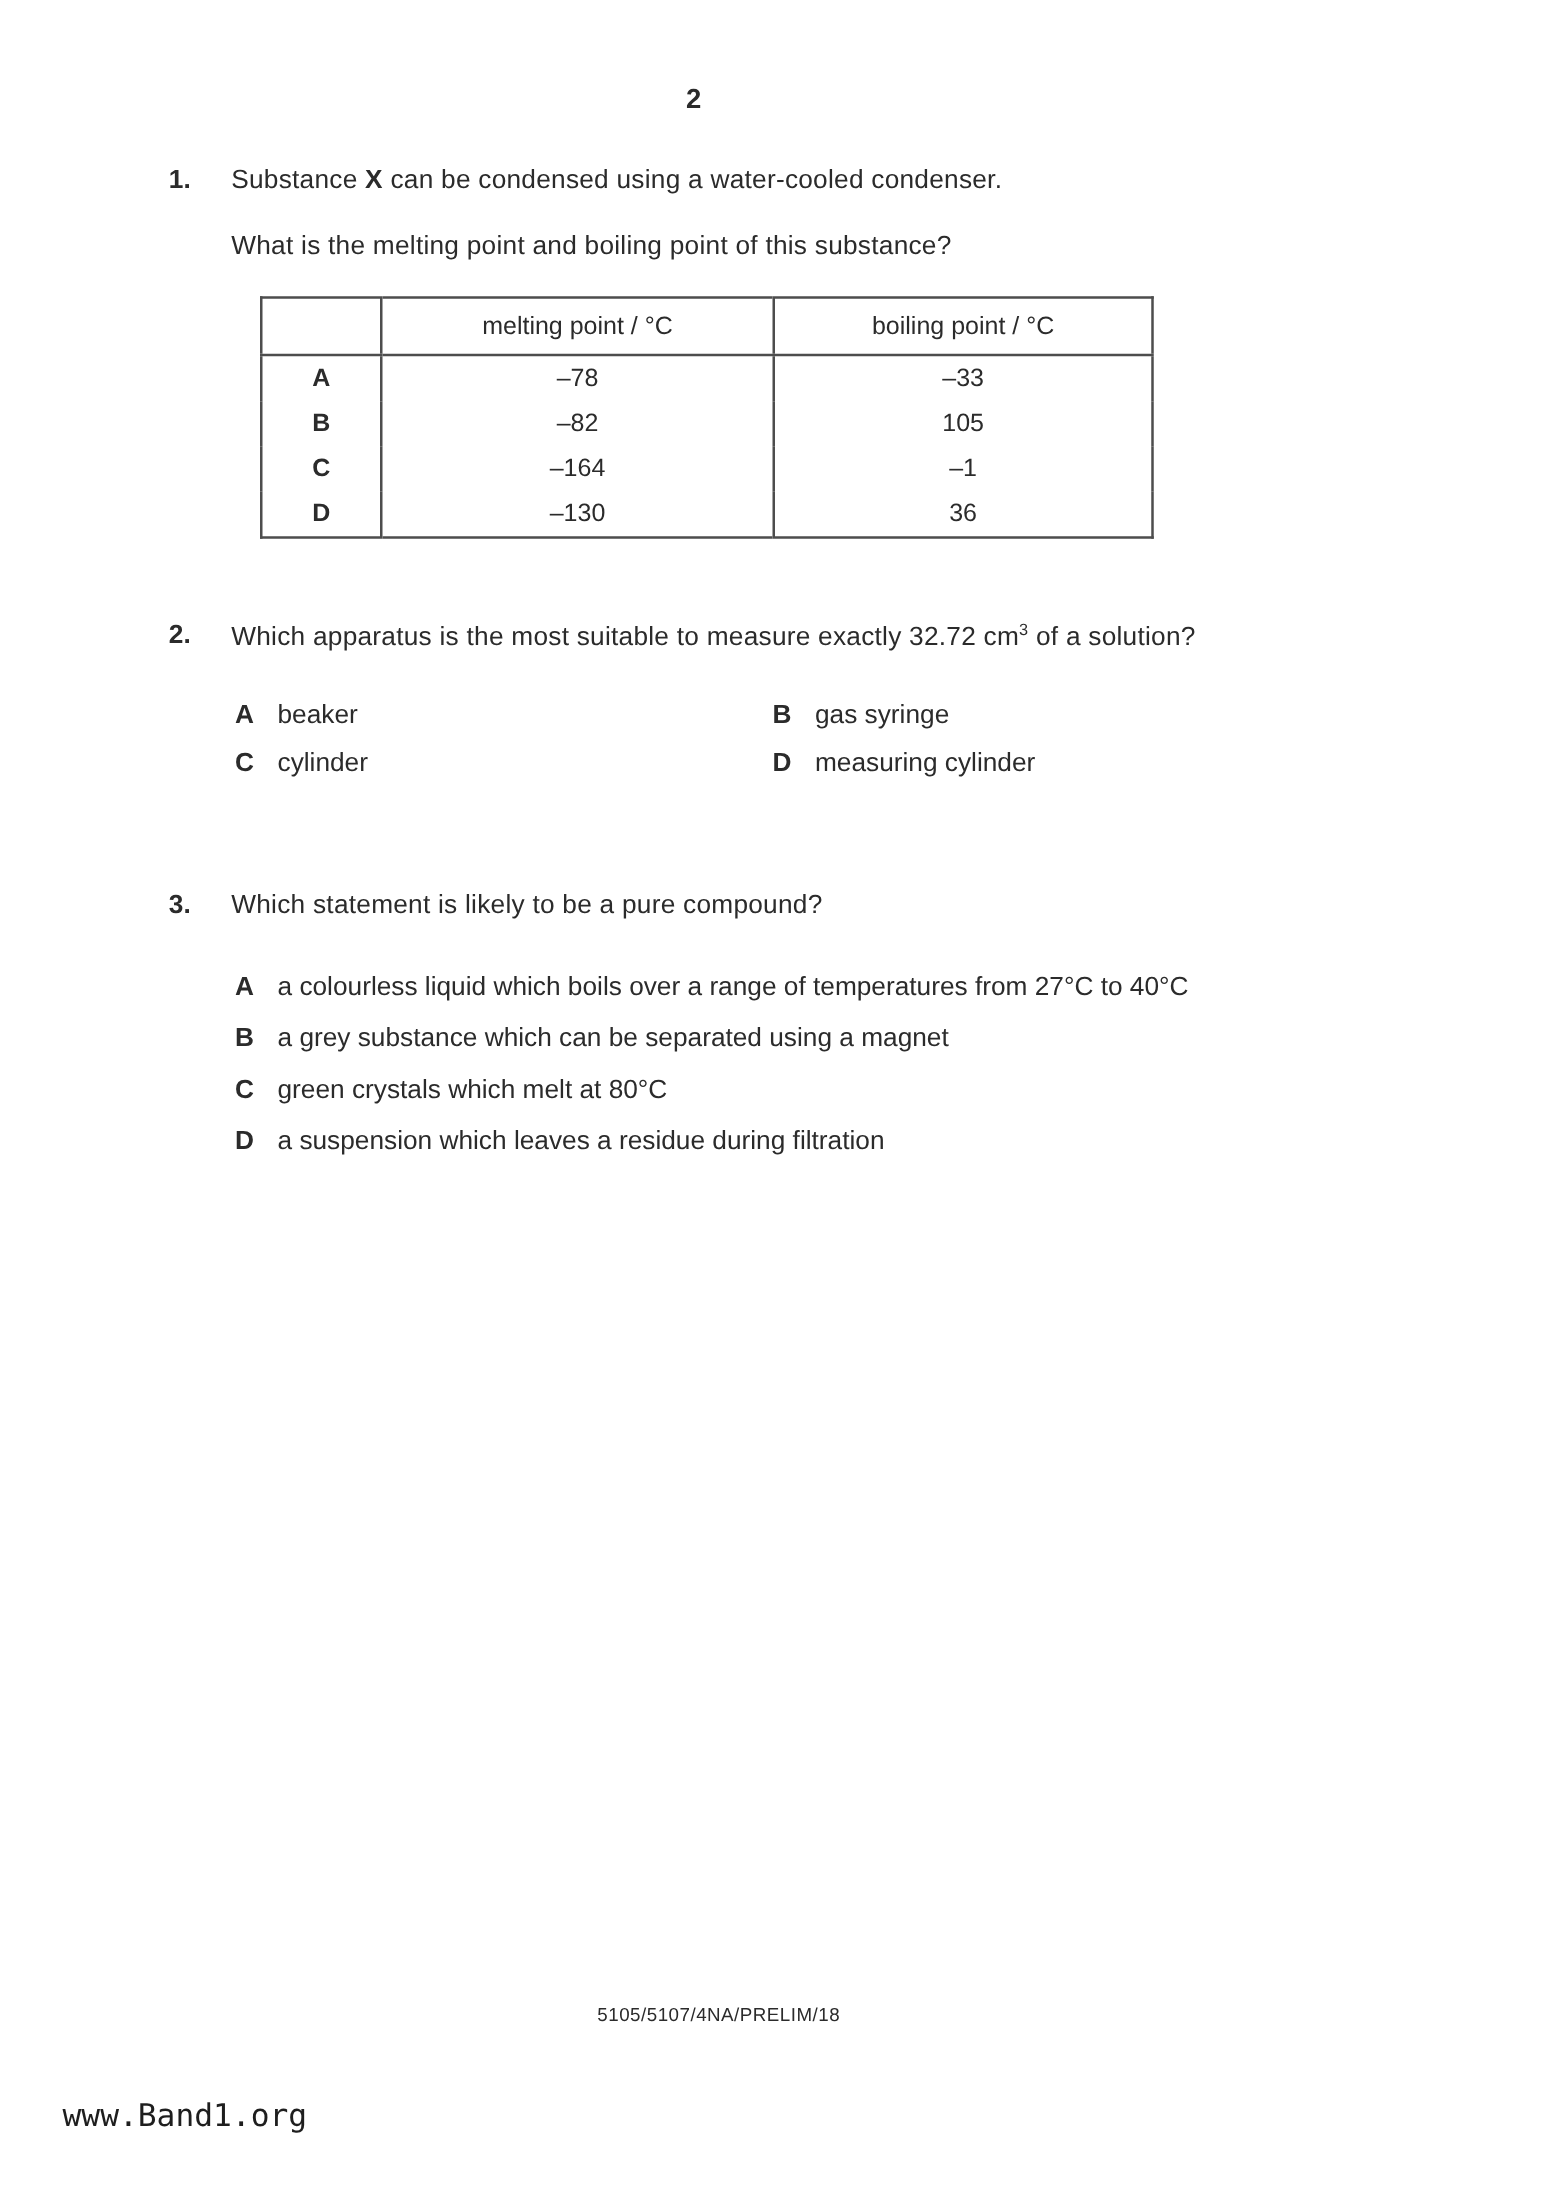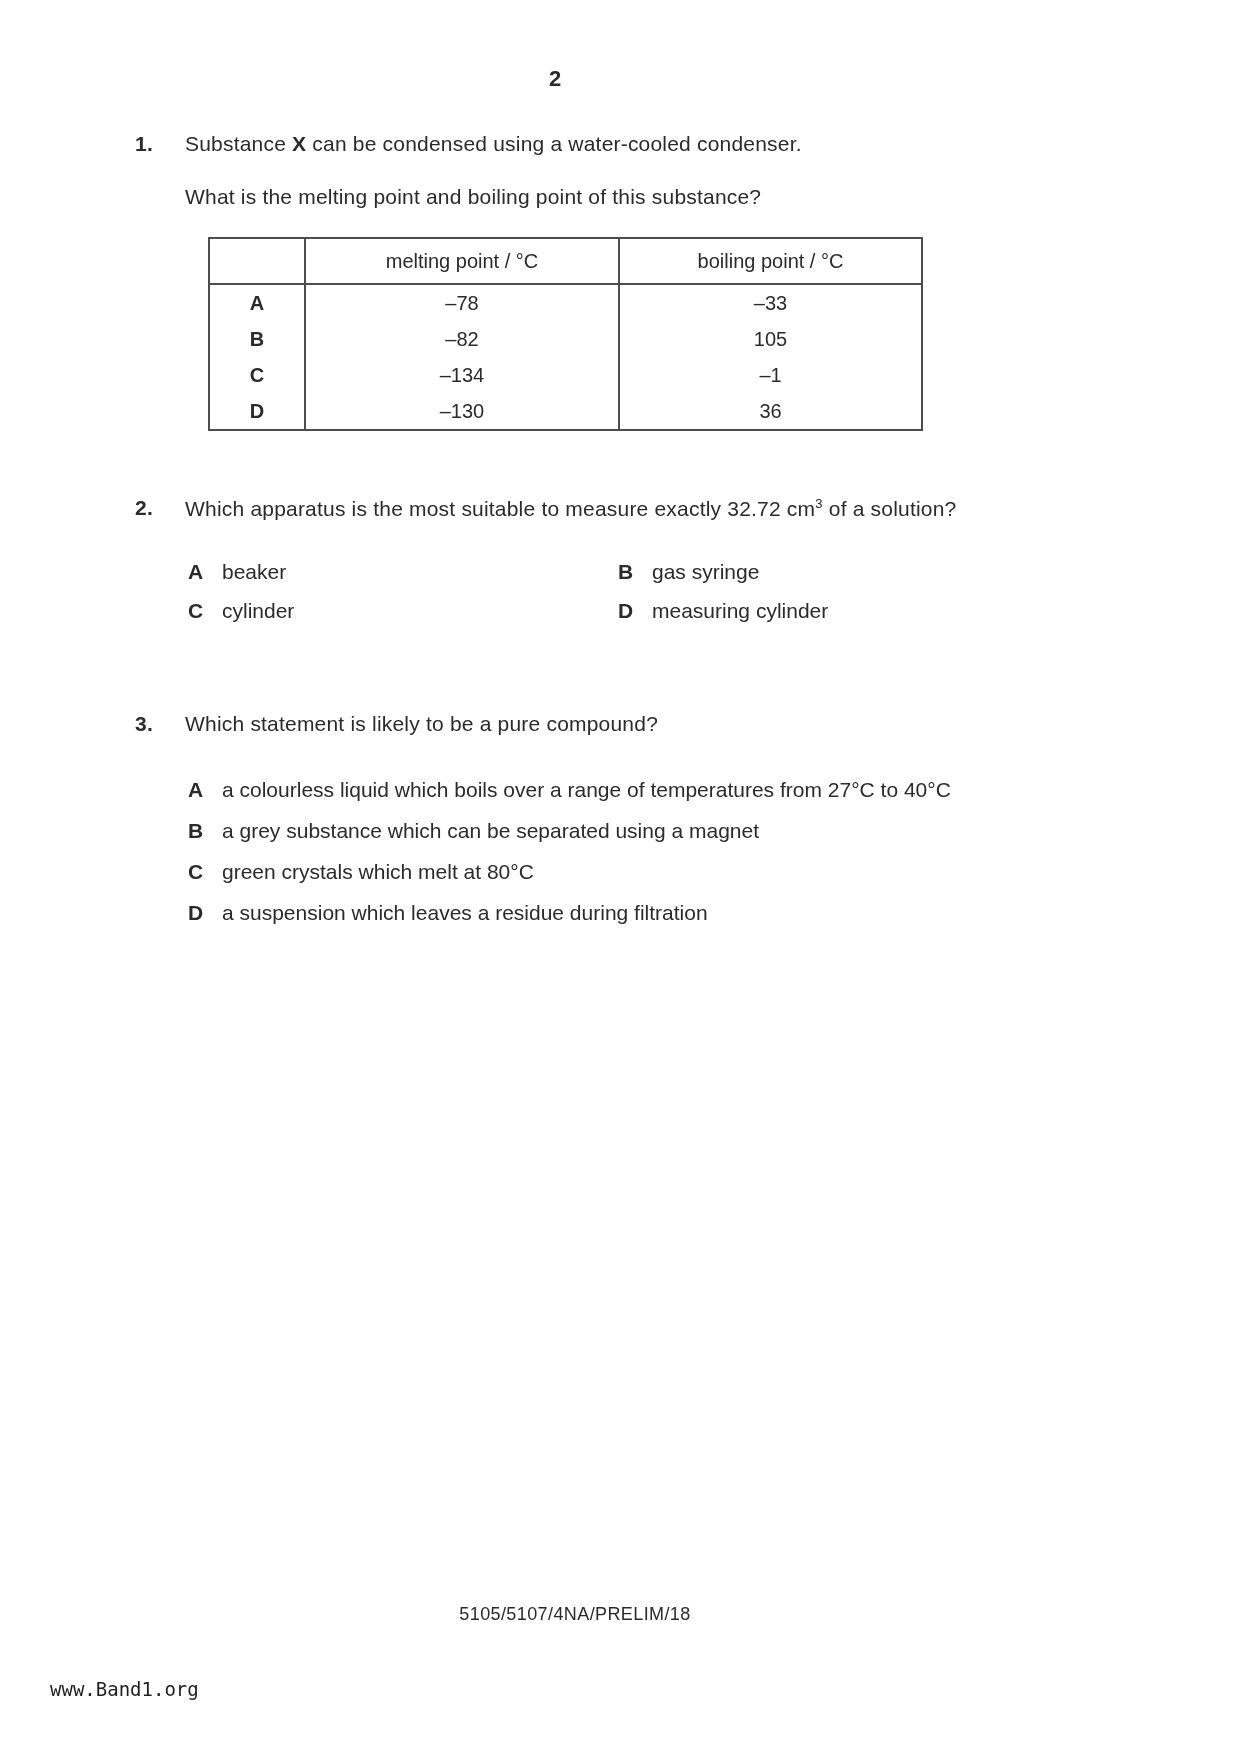--- a/index.html
+++ b/index.html
@@ -84,29 +84,29 @@
     left: 188px;
     font-size: 21px;
   }
   .options-list .option { margin-bottom: 17px; }
   .footer-code {
     position: absolute;
     top: 1604px;
     left: 0;
     width: 1150px;
     text-align: center;
-    font-size: 18px;
+    font-size: 15px;
     letter-spacing: 0.4px;
   }
   .site-watermark {
     position: absolute;
     top: 1678px;
     left: 50px;
     font-family: "DejaVu Sans Mono", monospace;
-    font-size: 19px;
+    font-size: 25px;
     color: #1e1e1e;
   }
   sup { font-size: 0.62em; }
 </style>
 </head>
 <body>
 
 <div class="page">
 
   <div class="page-number">2</div>
@@ -133,21 +133,21 @@
         <td class="col-melt">–78</td>
         <td class="col-boil">–33</td>
       </tr>
       <tr>
         <td class="col-label row-label">B</td>
         <td class="col-melt">–82</td>
         <td class="col-boil">105</td>
       </tr>
       <tr>
         <td class="col-label row-label">C</td>
-        <td class="col-melt">–134</td>
+        <td class="col-melt">–164</td>
         <td class="col-boil">–1</td>
       </tr>
       <tr>
         <td class="col-label row-label">D</td>
         <td class="col-melt">–130</td>
         <td class="col-boil">36</td>
       </tr>
     </tbody>
   </table>
 

